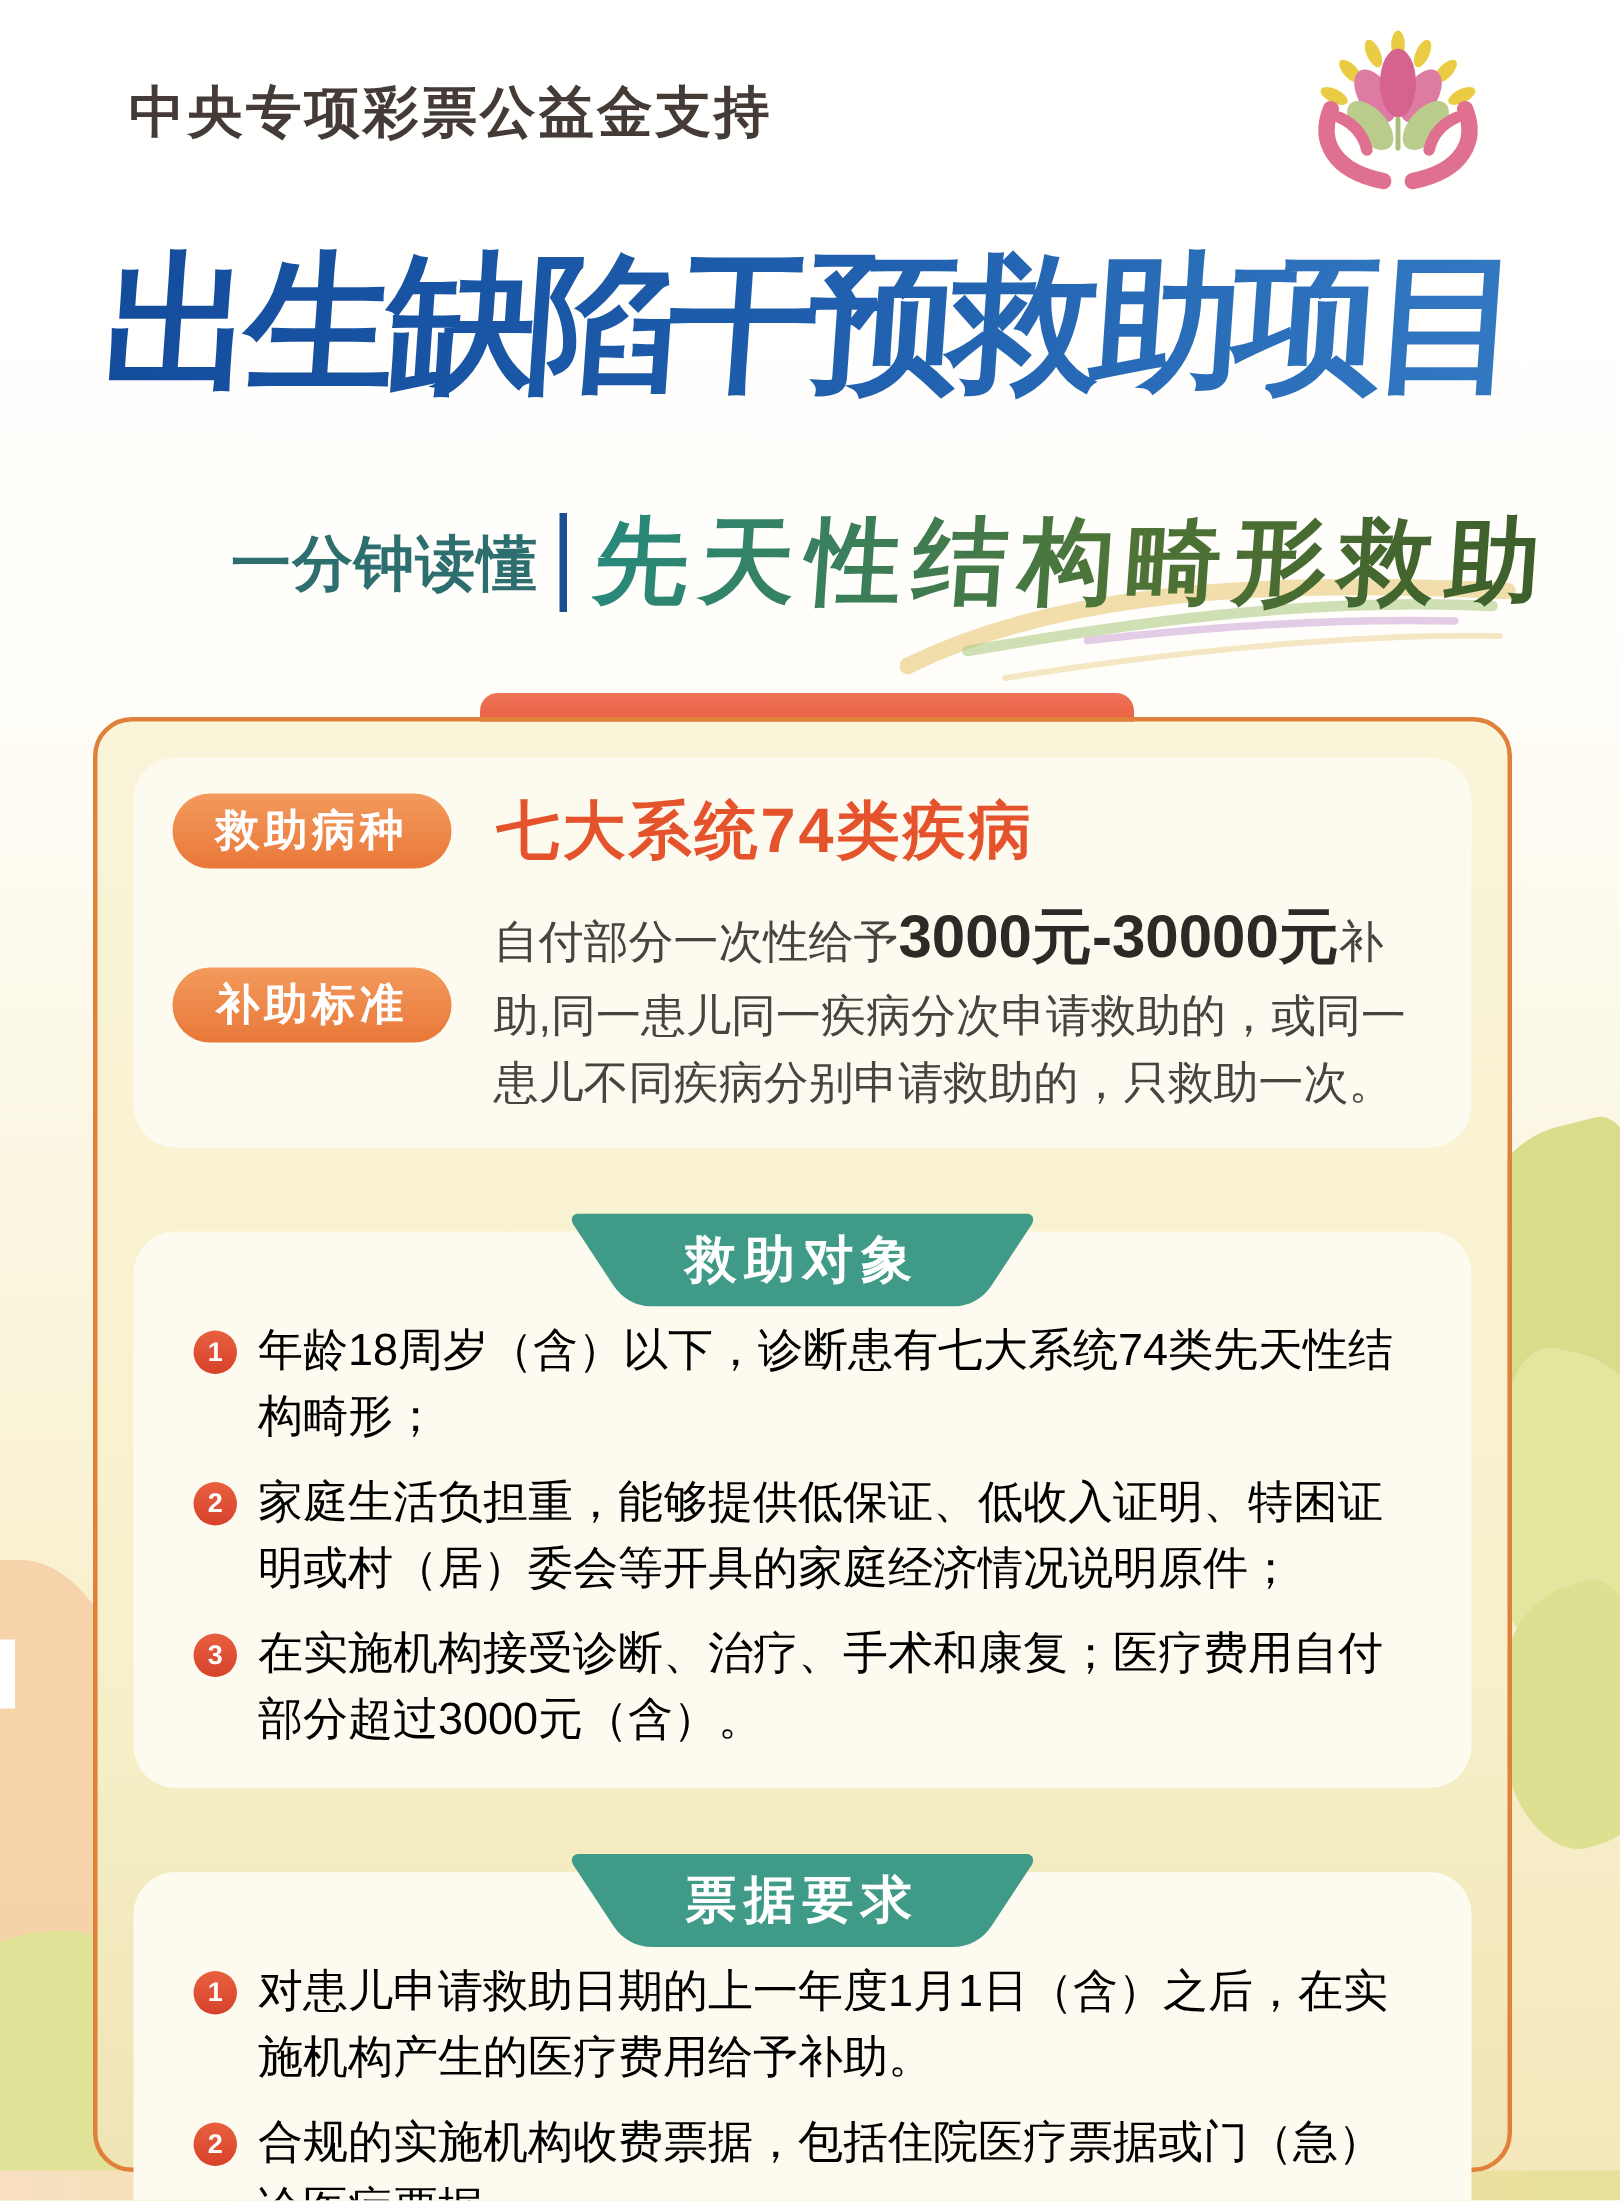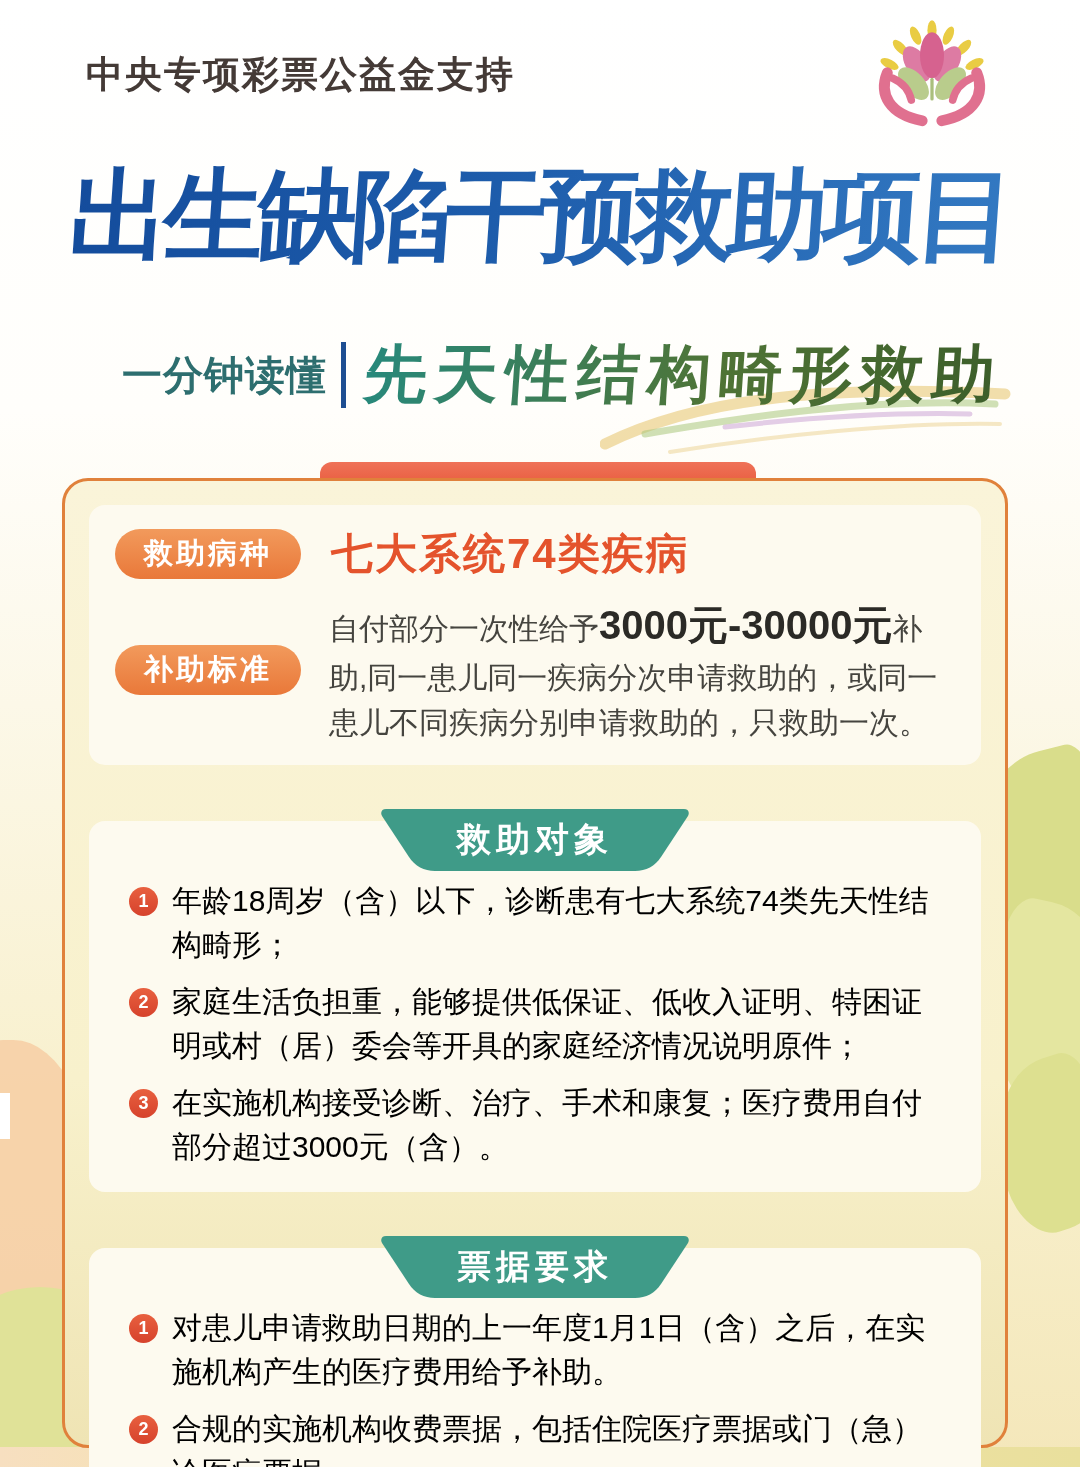--- a/index.html
+++ b/index.html
@@ -25,36 +25,36 @@
   
   .support-label{position:absolute;left:86px;top:50px;font-size:37px;font-weight:900;
     color:#443a36;letter-spacing:2px;}
   .logo{position:absolute;left:872px;top:16px;width:120px;height:120px;}
   
   .main-title{position:absolute;top:150px;left:50%;transform:translateX(-50%) skewX(-4deg);
     font-size:100px;font-weight:900;white-space:nowrap;letter-spacing:-6px;
     background:linear-gradient(94deg,#144c9c 0%,#1d5cab 45%,#3379c2 100%);
     -webkit-background-clip:text;background-clip:text;color:transparent;z-index:2;}
   .subtitle-row{position:absolute;top:332px;left:122px;display:flex;align-items:center;z-index:2;}
-  .subtitle-prefix{font-size:40px;font-weight:900;color:#2d6e6f;letter-spacing:1px;}
+  .subtitle-prefix{font-size:40px;font-weight:900;color:#2d6e6f;letter-spacing:1px;margin-left:32px;}
   .subtitle-divider{width:5px;height:66px;background:#1e4e92;margin:0 18px 0 14px;}
   .subtitle-main{font-size:63px;font-weight:900;white-space:nowrap;letter-spacing:8px;
     transform:skewX(-4deg);
     background:linear-gradient(94deg,#27897c 0%,#3f7a48 45%,#55703166 60%,#50662e 75%,#38552a 100%);
     background:linear-gradient(94deg,#27897c 0%,#44774012 40%,#4f7436 55%,#3c5e2a 100%);
     background:linear-gradient(94deg,#27897c 0%,#4f7436 55%,#3c5e2a 100%);
     -webkit-background-clip:text;background-clip:text;color:transparent;}
   .swirls{position:absolute;top:372px;left:600px;width:420px;height:90px;z-index:1;}
   
   .card-tab{position:absolute;left:320px;top:462px;width:436px;height:26px;z-index:1;
     background:linear-gradient(180deg,#ef7258 0%,#e85a3c 100%);border-radius:12px 12px 0 0;}
   .card{position:absolute;left:62px;top:478px;width:946px;height:970px;box-sizing:border-box;
     border:3px solid #e0813b;border-radius:26px;z-index:2;
     background:linear-gradient(180deg,#faf4d9 0%,#f8f1cc 62%,#efe4b4 100%);}
-  .panel{background:#fdfaef;border-radius:16px;margin:0 24px;position:relative;}
+  .panel{background:#fdfaef;border-radius:28px;margin:0 24px;position:relative;}
   .panel-info{margin-top:24px;padding:24px 26px 20px 26px;}
   .info-row{display:flex;align-items:flex-start;}
   .info-row + .info-row{margin-top:16px;align-items:center;}
   .badge{flex:none;width:186px;height:50px;border-radius:26px;display:flex;align-items:center;
     justify-content:center;color:#ffffff;font-size:29px;font-weight:900;letter-spacing:3px;
     background:linear-gradient(180deg,#f29a5c 0%,#e97839 100%);}
   .disease-value{margin-left:30px;font-size:42px;font-weight:900;color:#e4532c;
     letter-spacing:2px;line-height:50px;}
   .subsidy-text{margin-left:28px;font-size:30px;color:#45443f;line-height:1.5;max-width:648px;}
   .subsidy-amount{font-size:40px;font-weight:900;color:#2b2a26;}

